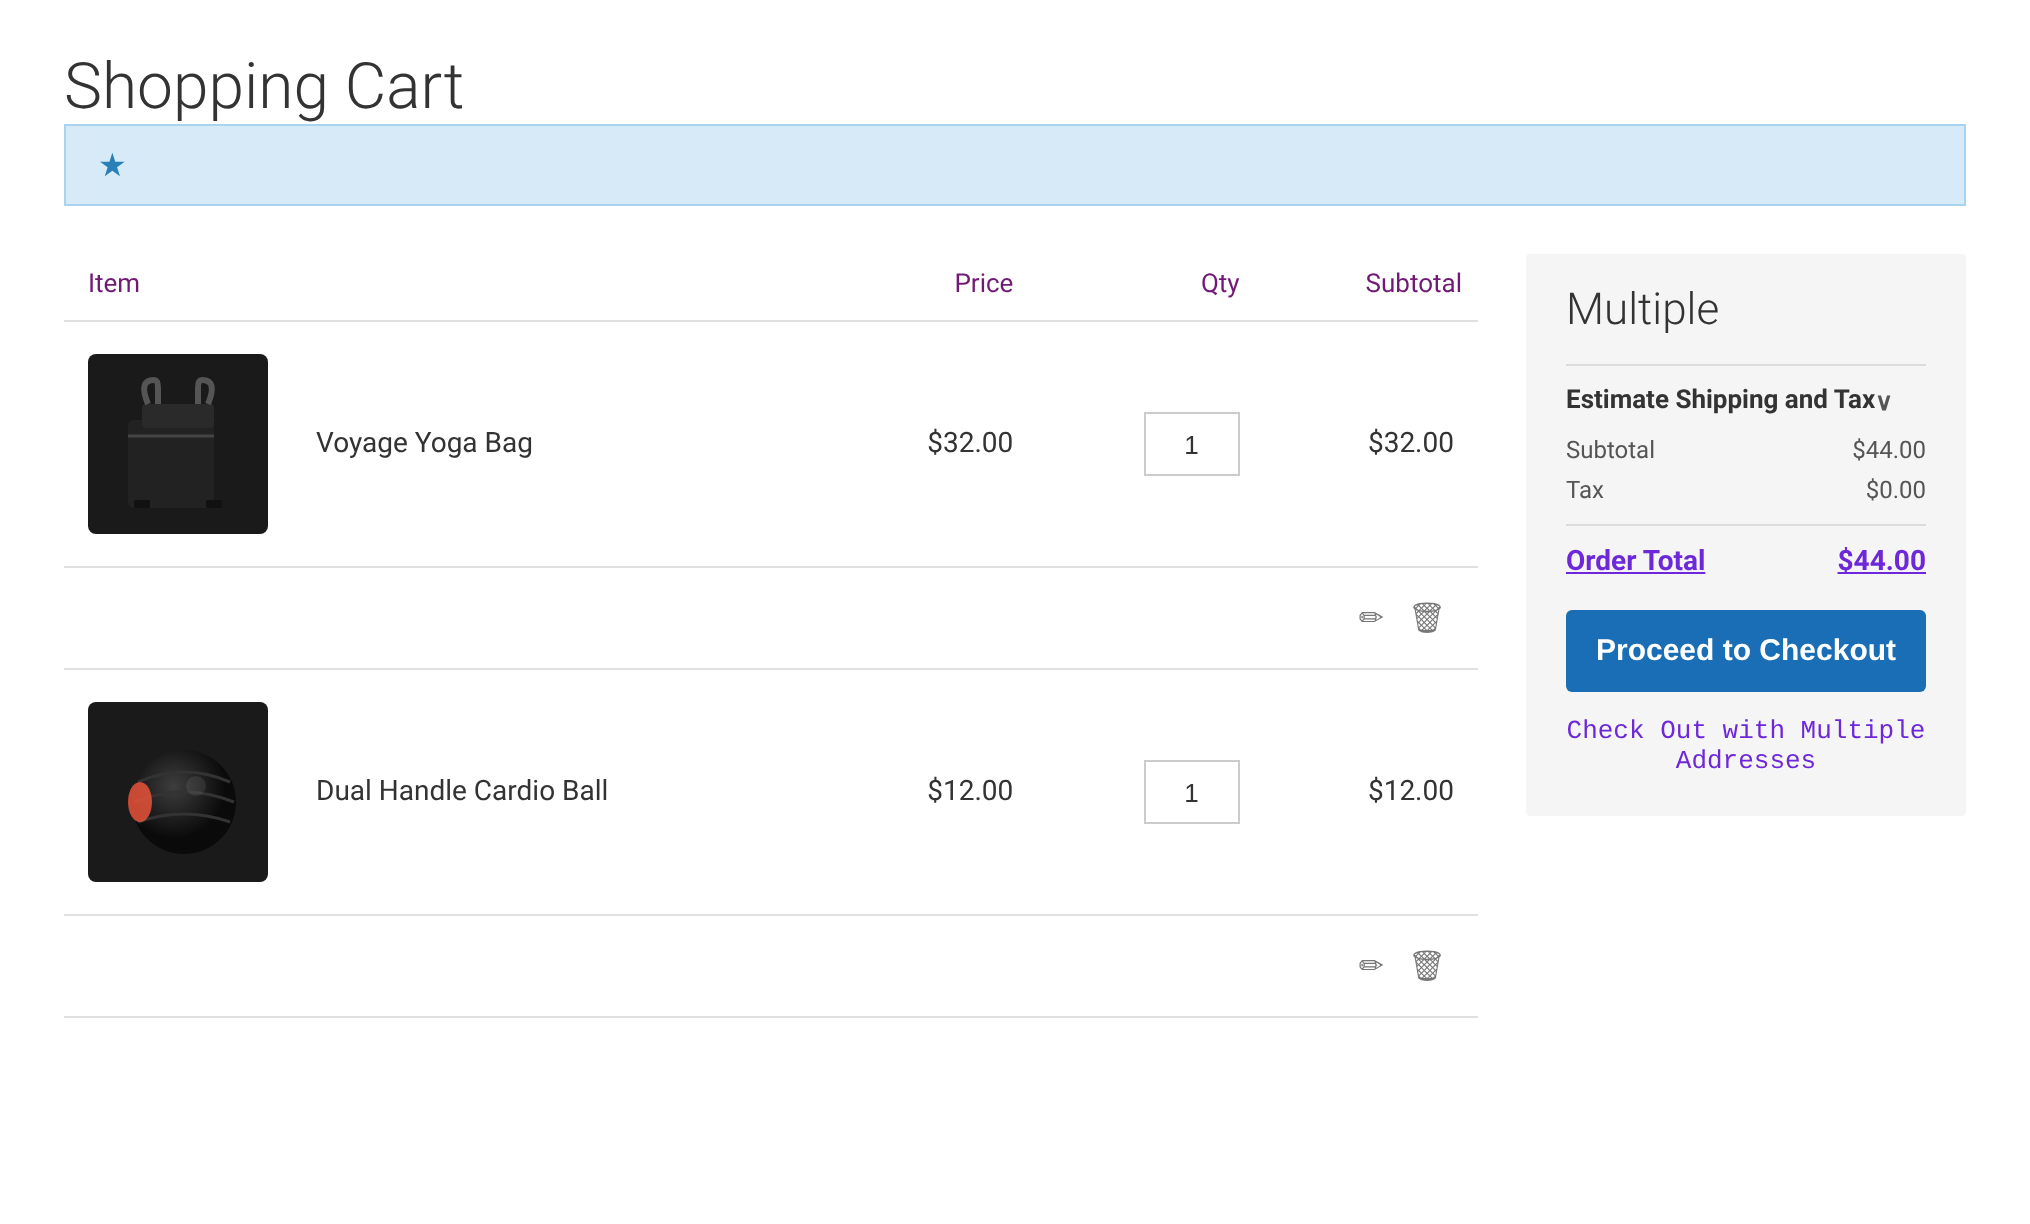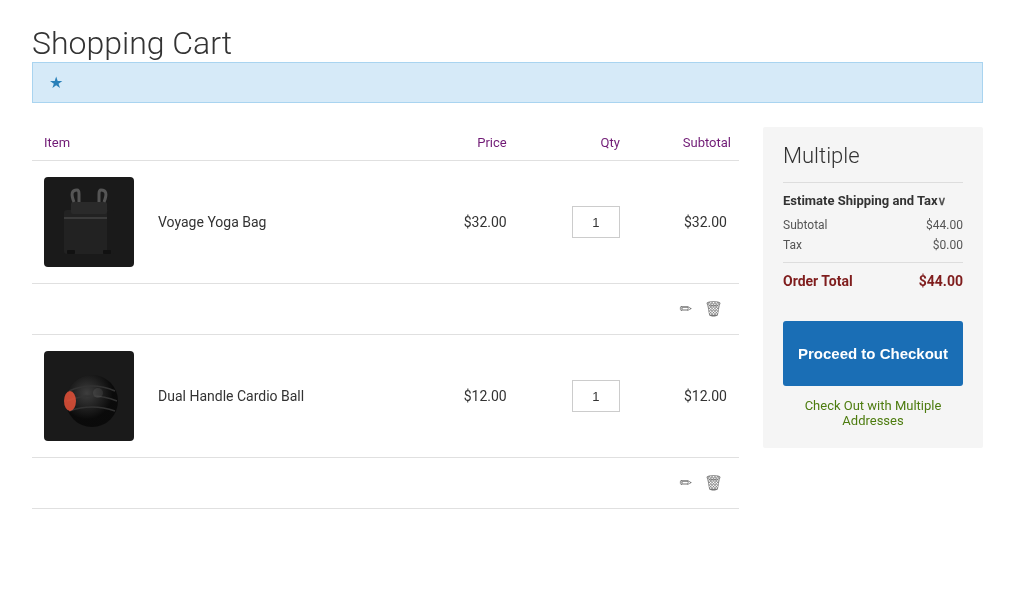--- a/index.html
+++ b/index.html
@@ -185,42 +185,44 @@
     .summary-divider2 {
       border: none;
       border-top: 1px solid #ddd;
       margin: 10px 0;
     }
     .order-total-row {
       display: flex;
       justify-content: space-between;
       font-size: 14px;
       font-weight: 700;
-      color: #7f1d1d;
-      margin-bottom: 32px;
+      color: #6d28d9;
+      margin-bottom: 16px;
+      text-decoration: underline;
     }
     .proceed-btn {
       width: 100%;
       background: #1a6eb5;
       color: #fff;
       border: none;
-      padding: 24px 8px;
+      padding: 12px 8px;
       font-size: 15px;
       font-weight: 600;
       cursor: pointer;
       border-radius: 3px;
       margin-bottom: 12px;
     }
     .multiple-addresses-link {
       display: block;
       text-align: center;
-      color: #4d7c0f;
+      color: #6d28d9;
       font-size: 13px;
       text-decoration: none;
       cursor: pointer;
+      font-family: Liberation Mono, monospace;
     }
     
     .item-actions-td {
       padding: 4px 8px 12px 0;
       text-align: right;
     }
   </style>
 </head>
 <body>
 

